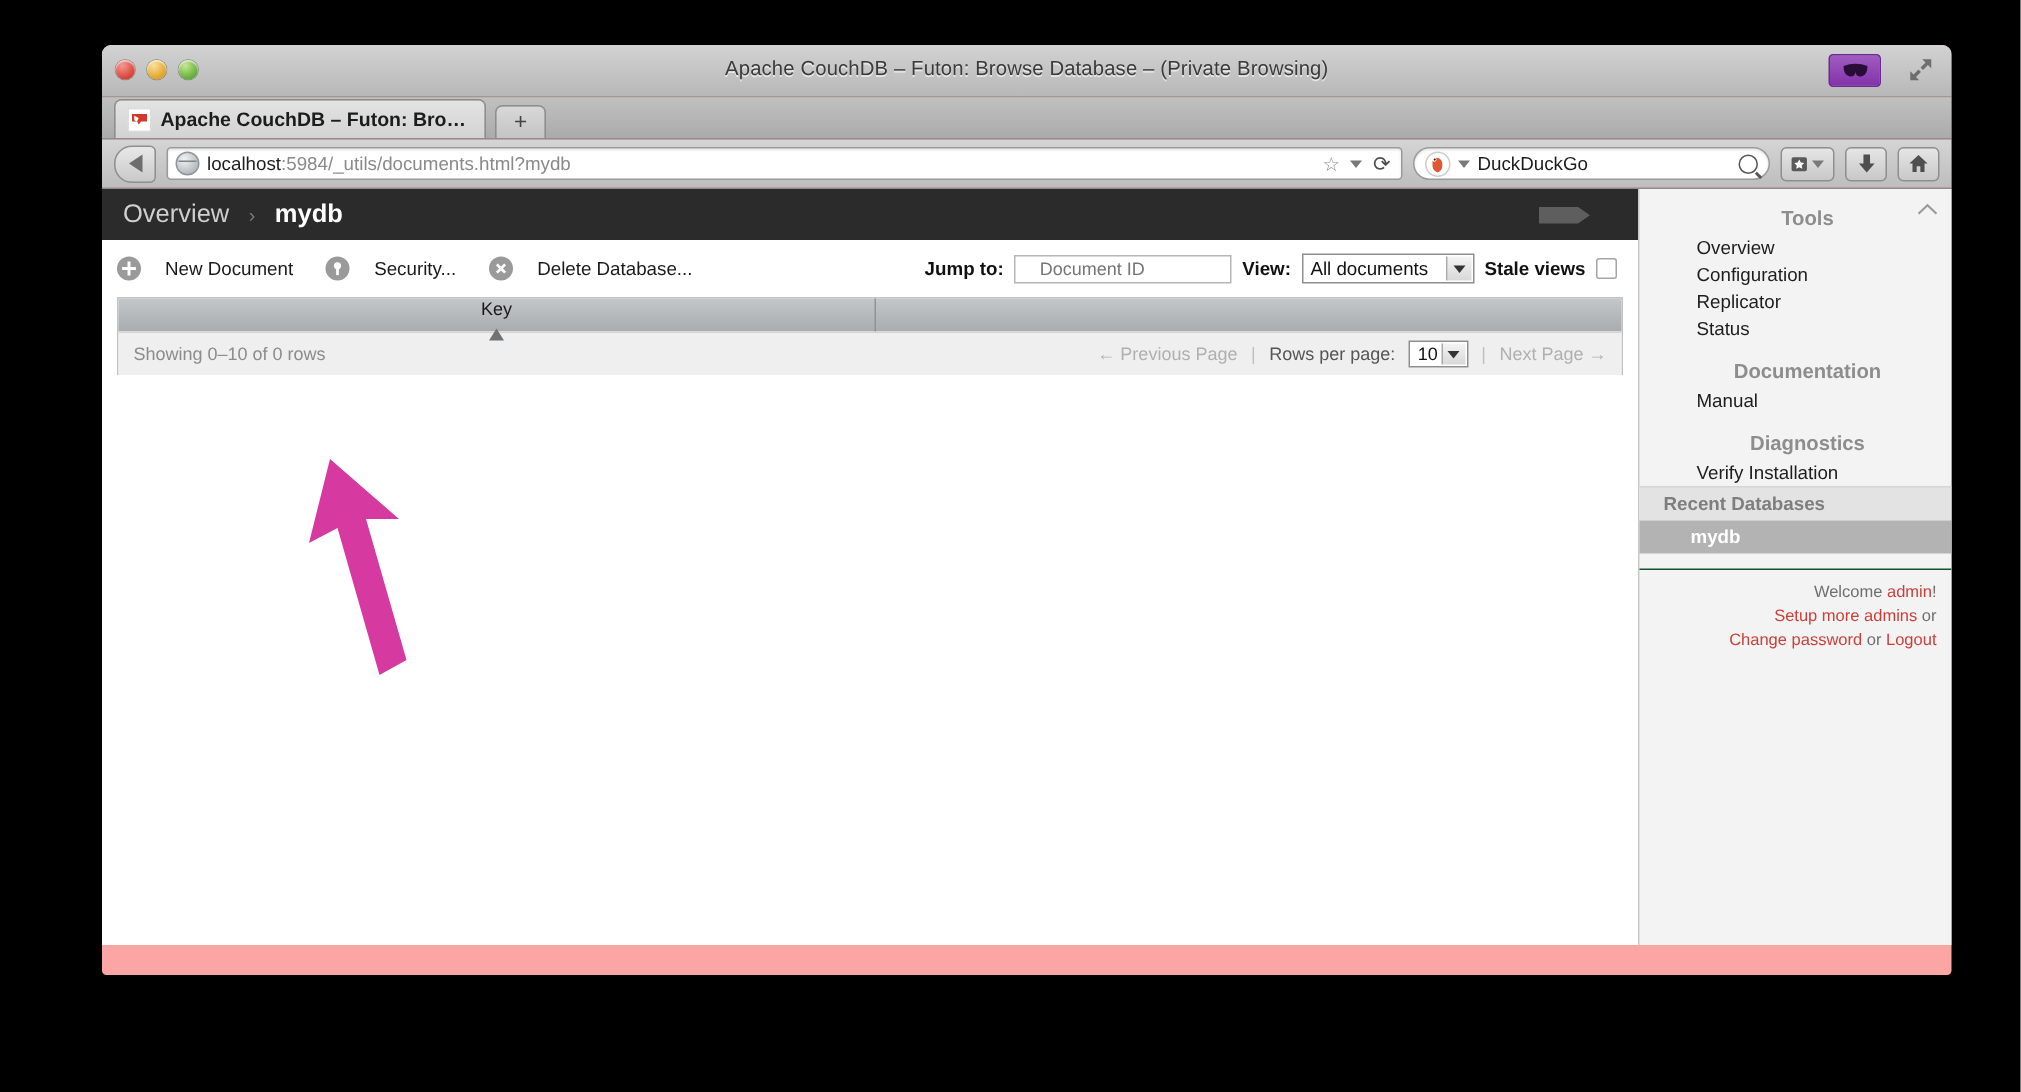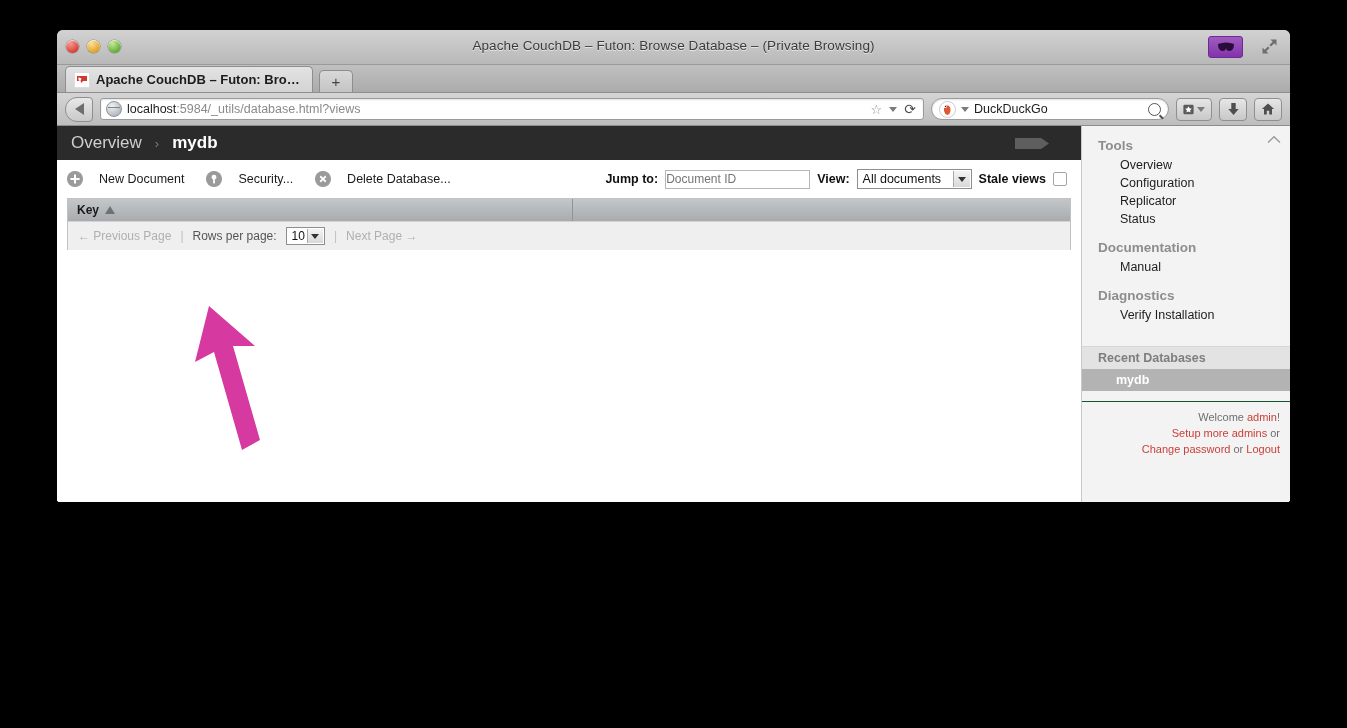--- a/index.html
+++ b/index.html
@@ -5,21 +5,21 @@
   html,body{margin:0;padding:0;}
   body{
     width:1347px;height:728px;
     background:#000;
     font-family:"Liberation Sans", sans-serif;
     overflow:hidden;
   }
 
   
   #window{
-    position:absolute;left:57px;top:30px;width:1233px;height:472px;
+    position:absolute;left:68px;top:30px;width:1233px;height:620px;
     background:#fca5a5;
     border-radius:6px 6px 3px 3px;
     box-shadow:0 4px 18px rgba(0,0,0,.55);
     overflow:hidden;
   }
 
   
   .titlebar{
     position:relative;height:34px;
     background:linear-gradient(to bottom,#d2d2d2 0%,#b8b8b8 100%);
@@ -137,42 +137,42 @@
   }
   .tbtn{display:flex;align-items:center;gap:16px;margin-right:22px;}
   .tbtn .lbl{font-size:12.5px;color:#1a1a1a;}
   .icn{width:16px;height:16px;border-radius:50%;background:#9a9a9a;display:flex;align-items:center;justify-content:center;flex:none;position:relative;}
   .icn svg{display:block;}
 
   .jumpbox{margin-left:auto;display:flex;align-items:center;gap:7px;padding-right:4px;}
   .jlbl{font-size:12.5px;color:#111;font-weight:bold;}
   .jinput{
     width:145px;height:19px;border:1px solid #b6b6b6;background:#fff;font-size:12px;
-    color:#9b9b9b;padding:0 0;box-sizing:border-box;line-height:19px;
+    color:#9b9b9b;padding:0 16px;box-sizing:border-box;line-height:19px;
     font-family:"Liberation Sans",sans-serif;
   }
   .jselect{
     height:20px;border:1px solid #8e8e8e;background:#fff;font-size:12.5px;color:#111;
     padding:0 20px 0 5px;box-sizing:border-box;position:relative;line-height:18px;
     min-width:115px;display:inline-block;
   }
   .jselect .arrowbox{
     position:absolute;right:1px;top:1px;bottom:1px;width:16px;
     background:linear-gradient(to bottom,#f4f4f4,#d8d8d8);border-left:1px solid #aaa;
     display:flex;align-items:center;justify-content:center;
   }
   .jselect .arrowbox i{width:0;height:0;border-left:4px solid transparent;border-right:4px solid transparent;border-top:5px solid #333;display:block;}
   .chk{width:12px;height:12px;border:1px solid #a5a5a5;border-radius:2px;background:#fff;}
 
   
   .tblwrap{margin:0 10px;border:1px solid #c2c2c2;border-bottom:none;}
   .thead{display:flex;height:22px;background:linear-gradient(to bottom,#c4c7c9,#a9acae);}
   .th{
-    display:flex;align-items:center;font-size:12px;color:#1a1a1a;font-weight:bold;
-    padding:0 9px;box-sizing:border-box;
+    display:flex;align-items:center;font-size:12px;color:#1a1a1a;font-weight:normal;
+    padding:0 9px;box-sizing:border-box;flex-direction:column;
   }
   .th.key{flex:0 0 505px;border-right:1px solid #909496;gap:6px;}
   .th.val{flex:1;}
   .sortarrow{width:0;height:0;border-left:5px solid transparent;border-right:5px solid transparent;border-bottom:8px solid #6e7274;}
   .tfoot{
     display:flex;align-items:center;height:28px;background:#efefef;
     border-top:1px solid #d3d3d3;padding:0 10px;font-size:12px;color:#8c8c8c;
   }
   .tfoot .showing{flex:1;}
   .pager{display:flex;align-items:center;gap:9px;}
@@ -193,25 +193,25 @@
   
   .sidebar{
     width:208px;background:#f3f3f3;border-left:1px solid #c9c9c9;
     position:relative;display:flex;flex-direction:column;
   }
   .collapse{position:absolute;right:9px;top:9px;font-size:13px;color:#9a9a9a;line-height:1;}
   .logo{padding:20px 0 12px;text-align:center;}
   .logo-mark{width:175px;height:120px;margin:0 auto;}
   .logo-word{margin-top:-4px;}
   .navgroup{padding:0 0 0 16px;}
-  .navhead{font-size:13.5px;color:#8d8d8d;font-weight:bold;margin:12px 0 3px;}
+  .navhead{font-size:13.5px;color:#8d8d8d;font-weight:bold;margin:12px 0 3px;text-align:center;}
   .navitem{font-size:12.5px;color:#1d1d1d;padding:2px 0 2px 22px;}
   .recent-head{
     background:#e3e3e3;font-size:12.5px;color:#7e7e7e;font-weight:bold;
-    padding:4px 0 4px 16px;margin-top:22px;border-top:1px solid #d6d6d6;
+    padding:4px 0 4px 16px;margin-top:0;border-top:1px solid #d6d6d6;
   }
   .recent-item{
     background:#b3b3b3;color:#fff;font-size:12.5px;font-weight:bold;
     padding:4px 0 4px 34px;
   }
   .userbox{
     margin-top:10px;border-top:1px solid #14532d;padding:8px 10px 6px;
     text-align:right;font-size:11px;color:#6f6f6f;line-height:1.45;
   }
   .userbox a{color:#c9403a;text-decoration:none;}
@@ -256,21 +256,21 @@
     <div class="newtab">+</div>
   </div>
 
   <div class="navbar">
     <div class="backbtn">
       <span class="tri-left"></span>
     </div>
 
     <div class="urlbar">
       <span class="globe"></span>
-      <span class="url"><span class="host">localhost</span><span>:5984/_utils/database.html?views</span></span>
+      <span class="url"><span class="host">localhost</span><span>:5984/_utils/documents.html?mydb</span></span>
       <span class="urlicons">
         <span class="star">☆</span>
         <span class="caret"></span>
         <span class="reload">⟳</span>
       </span>
     </div>
 
     <div class="searchbar">
       <span class="ddg">
         <svg width="15" height="15" viewBox="0 0 15 15">
@@ -367,20 +367,21 @@
       </div>
 
       <div class="tblwrap">
         <div class="thead">
           <div class="th key">
             <span>Key</span>
             <span class="sortarrow"></span>
           </div>
         </div>
         <div class="tfoot">
+          <span class="showing">Showing 0–10 of 0 rows</span>
           <span class="pager">
             <span class="pg">← Previous Page</span>
             <span class="sep">|</span>
             <span class="rpp">Rows per page:</span>
             <span class="rselect">
               <span>10</span>
               <span class="arrowbox">
                   <i></i>
                 </span>
             </span>

